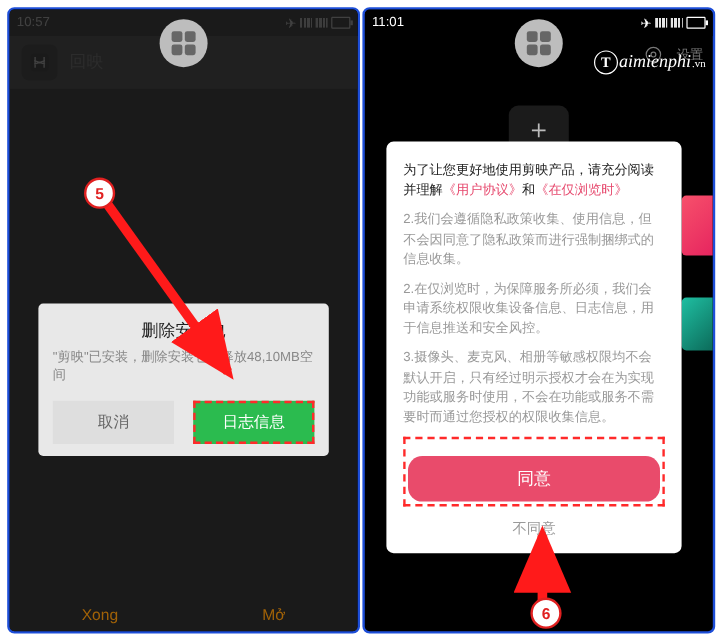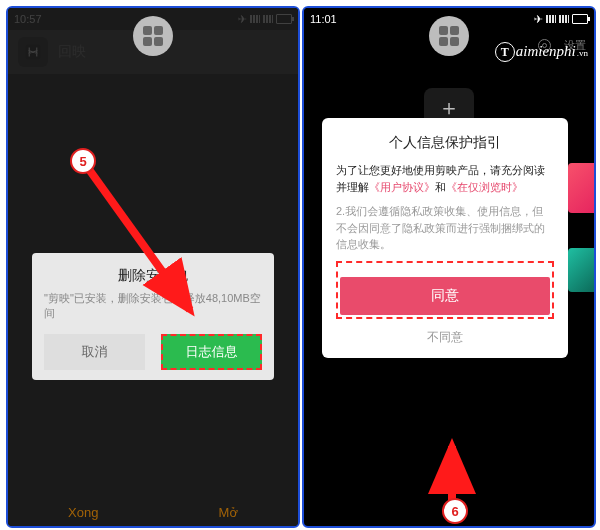--- a/index.html
+++ b/index.html
@@ -153,21 +153,21 @@
     font-size:11px; color:#666;
   }
   .dialog-right .title2{color:#222;font-size:14px;text-align:center;font-weight:500;margin-bottom:10px;}
   .intro { color:#222; line-height:1.5;}
   .intro .lnk{color:#e6476c;}
   .points p{margin:8px 0; line-height:1.5; color:#999;}
   .agree-btn {
     margin-top:12px;
     background:#e94b6b; color:#fff;
     text-align:center; padding:10px 0;
-    font-size:14px; border-radius:2px;
+    font-size:14px; border-radius:12px;
     border:none; width:100%; cursor:pointer;
   }
   .agree-wrap{ padding:2px; }
   .disagree{
     text-align:center; color:#999; font-size:12px;
     margin-top:10px;
   }
 
   
   .bottom-labels {
@@ -289,26 +289,27 @@
 
   <div class="watermark">
     <span class="wm-text">
         <span class="circT">T</span>
         <span>aimienphi</span>
         <span class="vn">.vn</span>
       </span>
   </div>
 
   <div class="dialog-right">
-    <div class="title2">个人信息保护指引</div>
     <div class="intro">
       <span>为了让您更好地使用剪映产品，请充分阅读并理解</span><span class="lnk">《用户协议》</span><span>和</span><span class="lnk">《在仅浏览时》</span>
     </div>
     <div class="points">
       <p>2.我们会遵循隐私政策收集、使用信息，但不会因同意了隐私政策而进行强制捆绑式的信息收集。</p>
+      <p>2.在仅浏览时，为保障服务所必须，我们会申请系统权限收集设备信息、日志信息，用于信息推送和安全风控。</p>
+      <p>3.摄像头、麦克风、相册等敏感权限均不会默认开启，只有经过明示授权才会在为实现功能或服务时使用，不会在功能或服务不需要时而通过您授权的权限收集信息。</p>
     </div>
     <div class="agree-wrap red-dash-outer">
       <button class="agree-btn">同意</button>
     </div>
     <div class="disagree">不同意</div>
   </div>
 </div>
 
 <div class="badge badge5">5</div>
 <div class="badge badge6">6</div>

